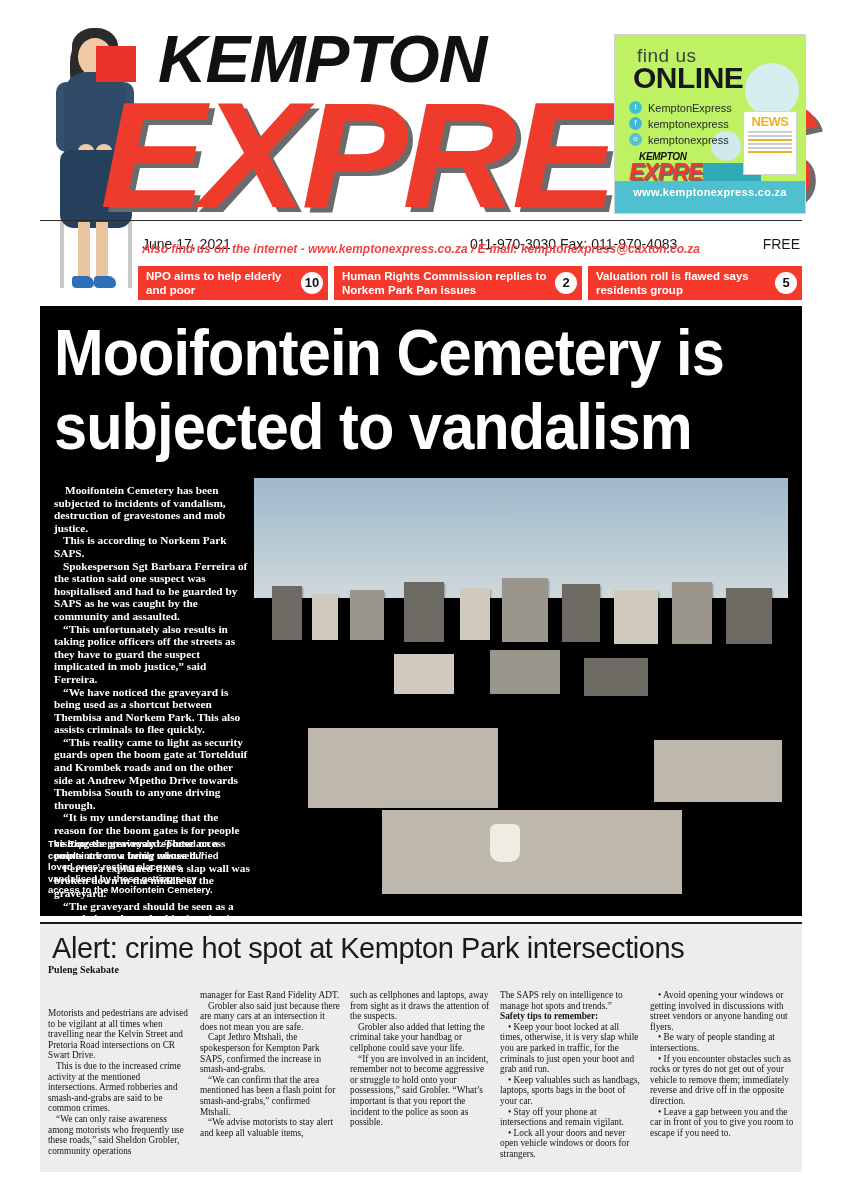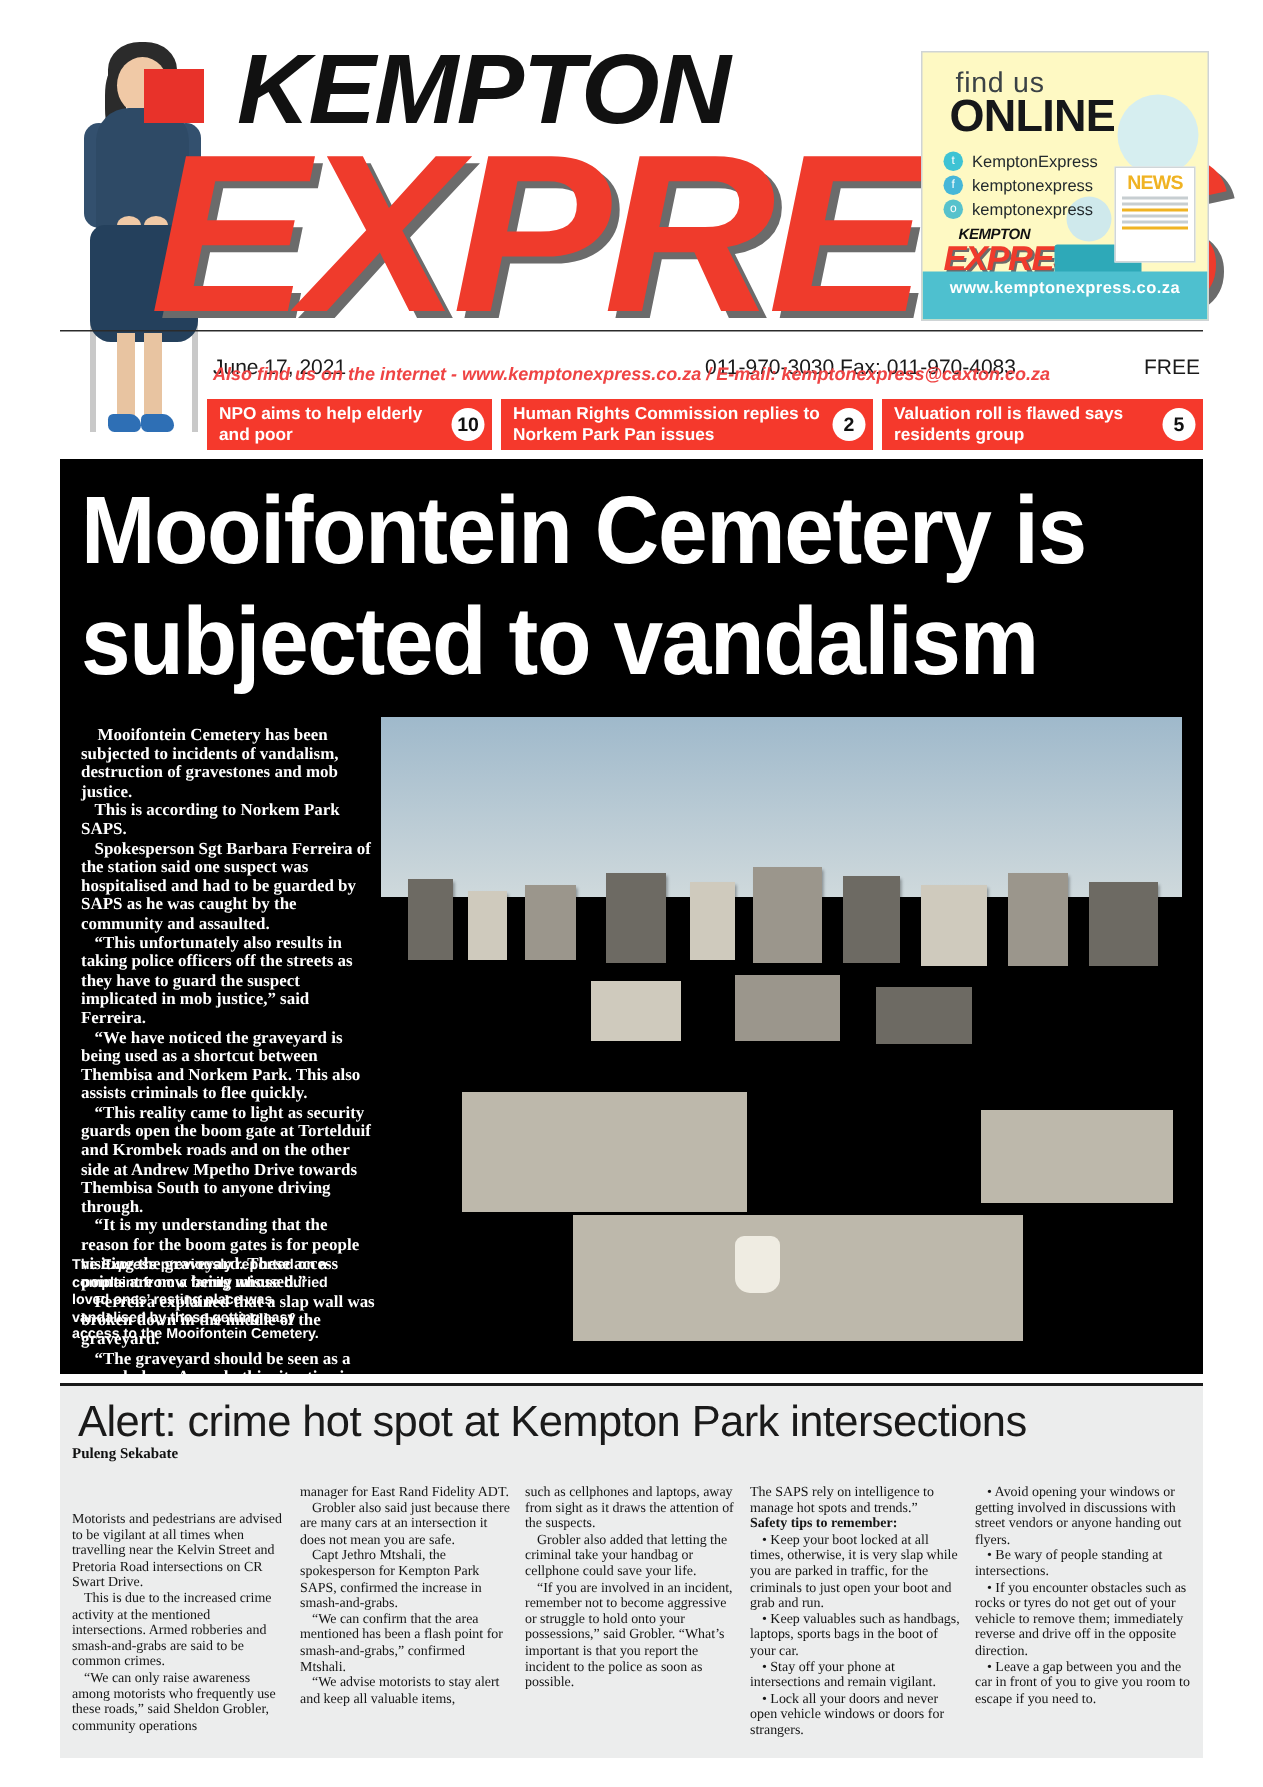--- a/index.html
+++ b/index.html
@@ -81,21 +81,21 @@
     text-shadow: 5px 5px 0 #6b6b6b;
     transform: scaleX(1.06);
     transform-origin: left top;
   }
 
   
   .ad-online {
     position: absolute;
     left: 614px; top: 34px;
     width: 190px; height: 178px;
-    background: #fef9c3;
+    background: #bef264;
     border: 1px solid #cfd4d6;
     overflow: hidden;
     text-decoration: underline;
   }
   .ad-bg-circle1 { position:absolute; right:6px; top:28px; width:54px; height:54px; border-radius:50%; background:#d6eef0; }
   .ad-bg-circle2 { position:absolute; right:64px; top:96px; width:30px; height:30px; border-radius:50%; background:#cfe9ec; }
   .ad-find {
     position:absolute; left:22px; top:10px;
     font-family:"Liberation Sans", sans-serif;
     font-size:19px; color:#3b4245; letter-spacing:.5px;

